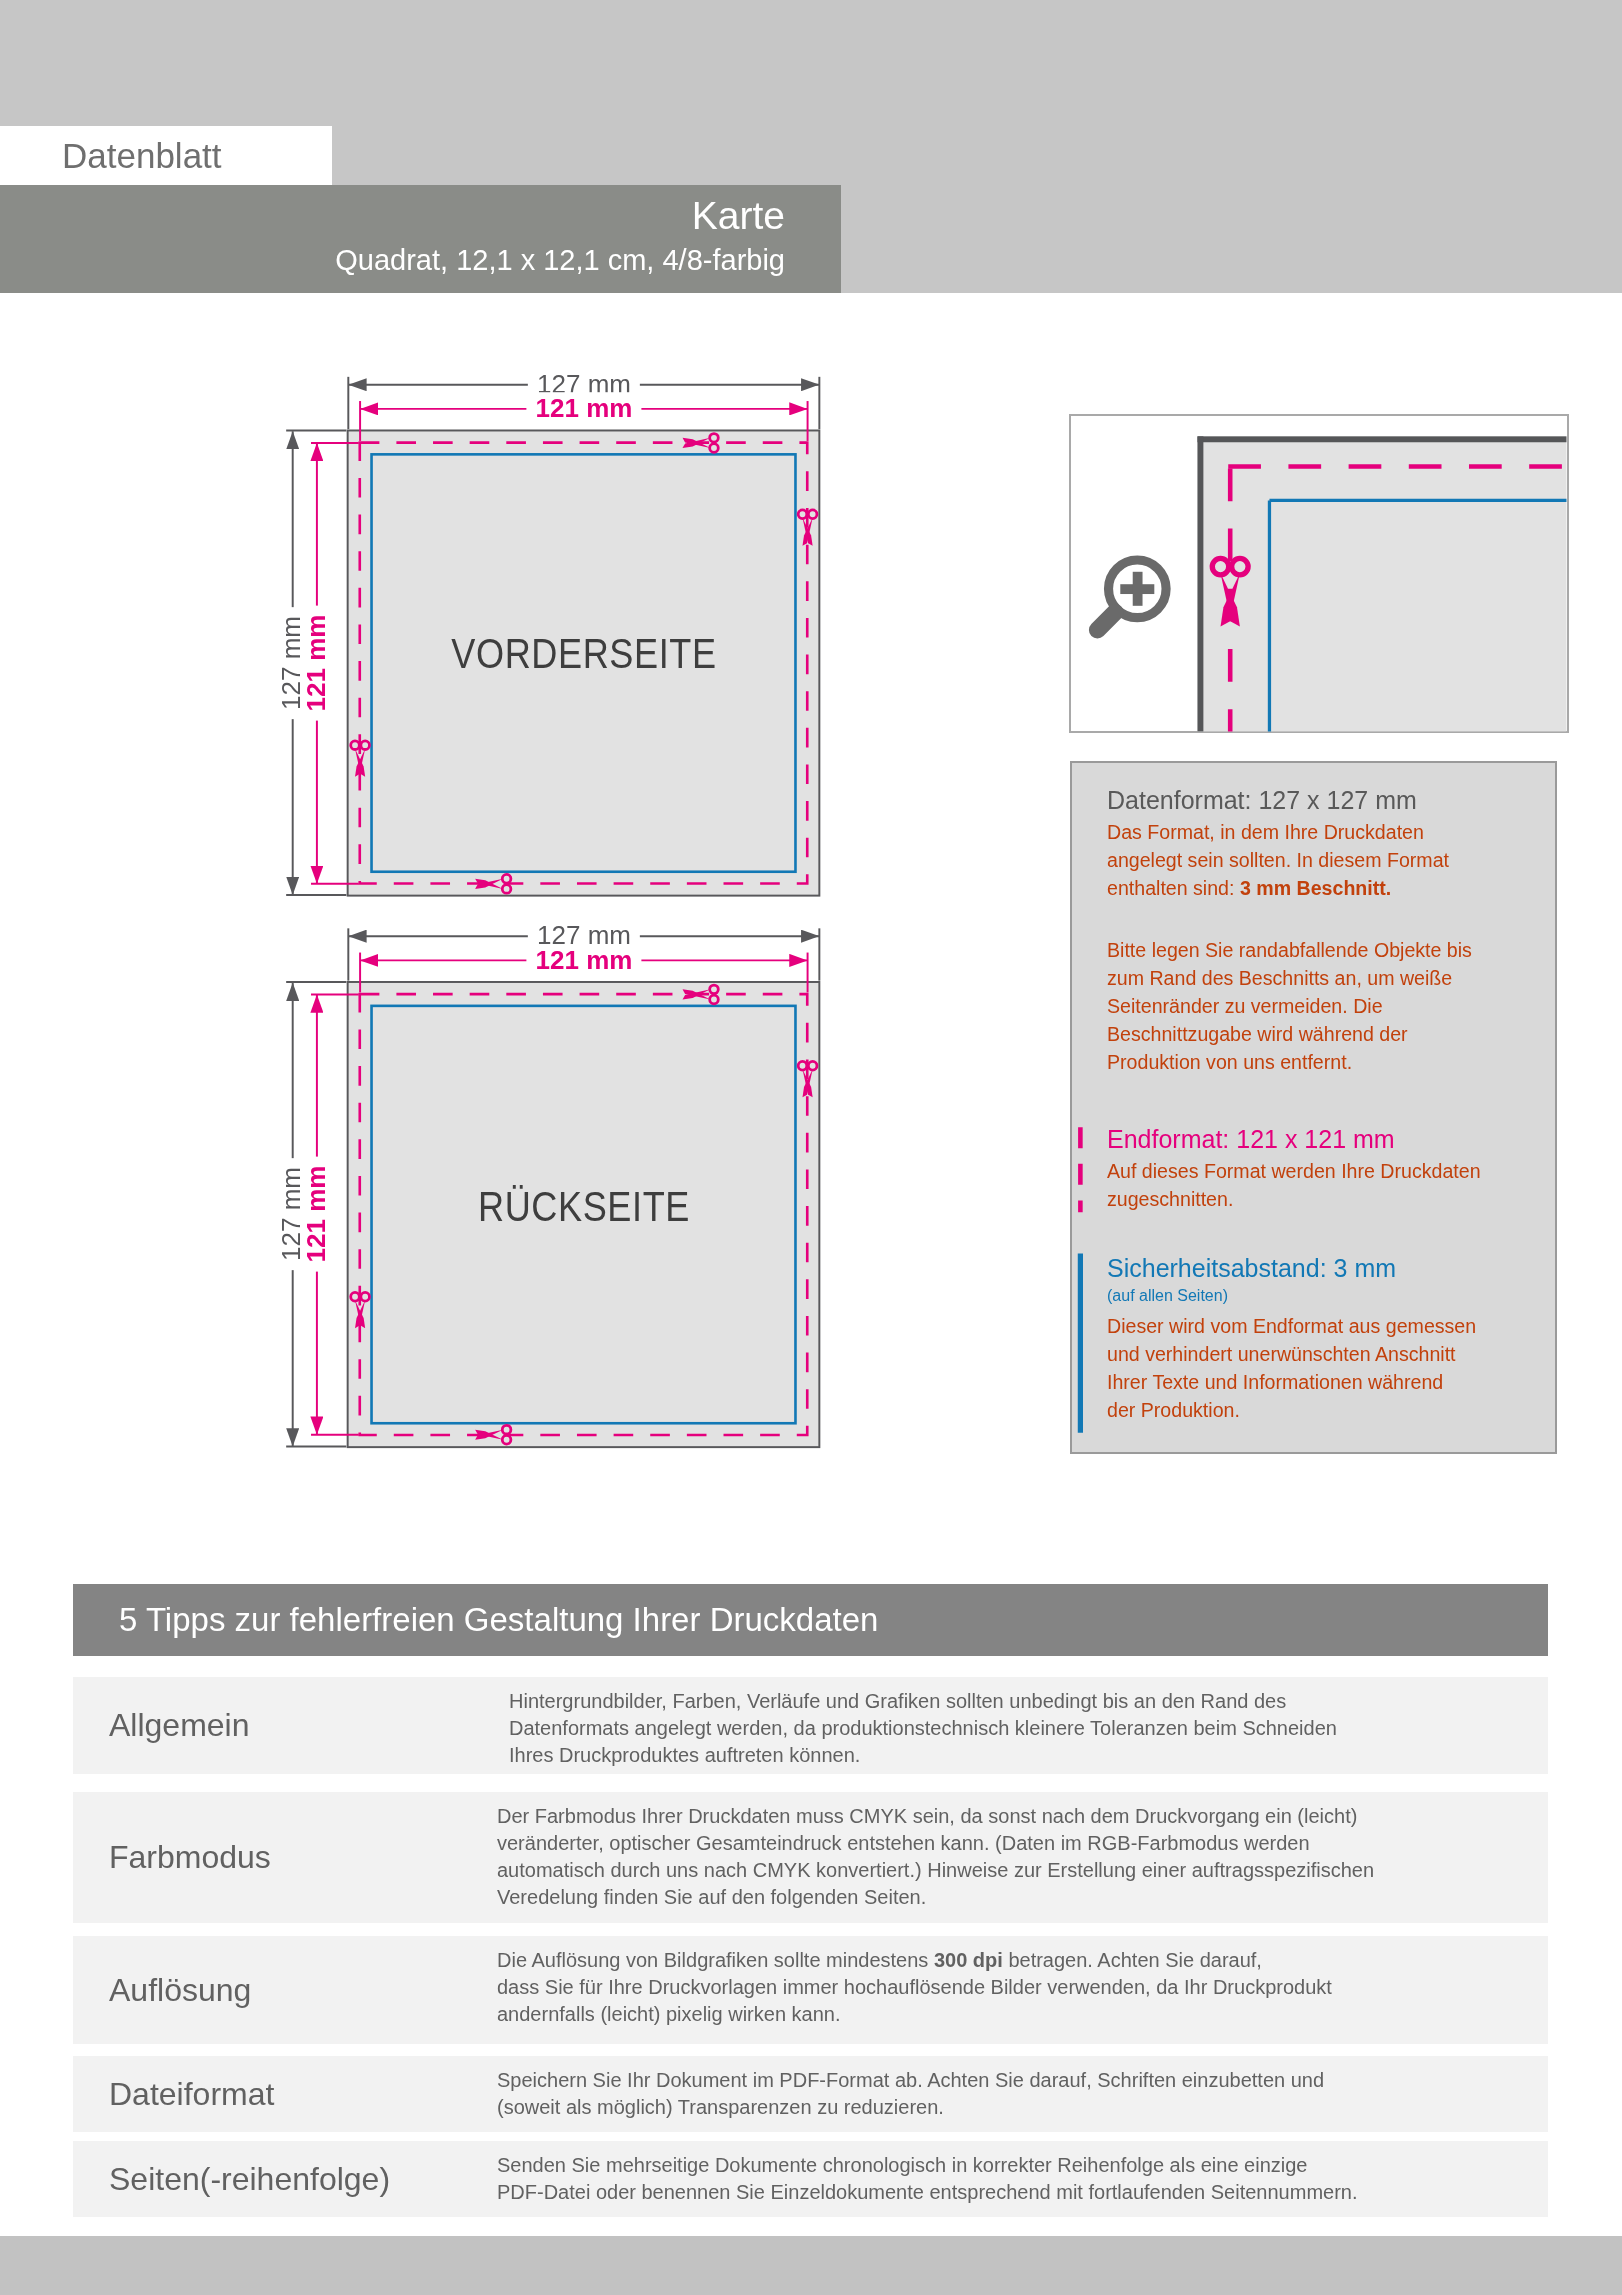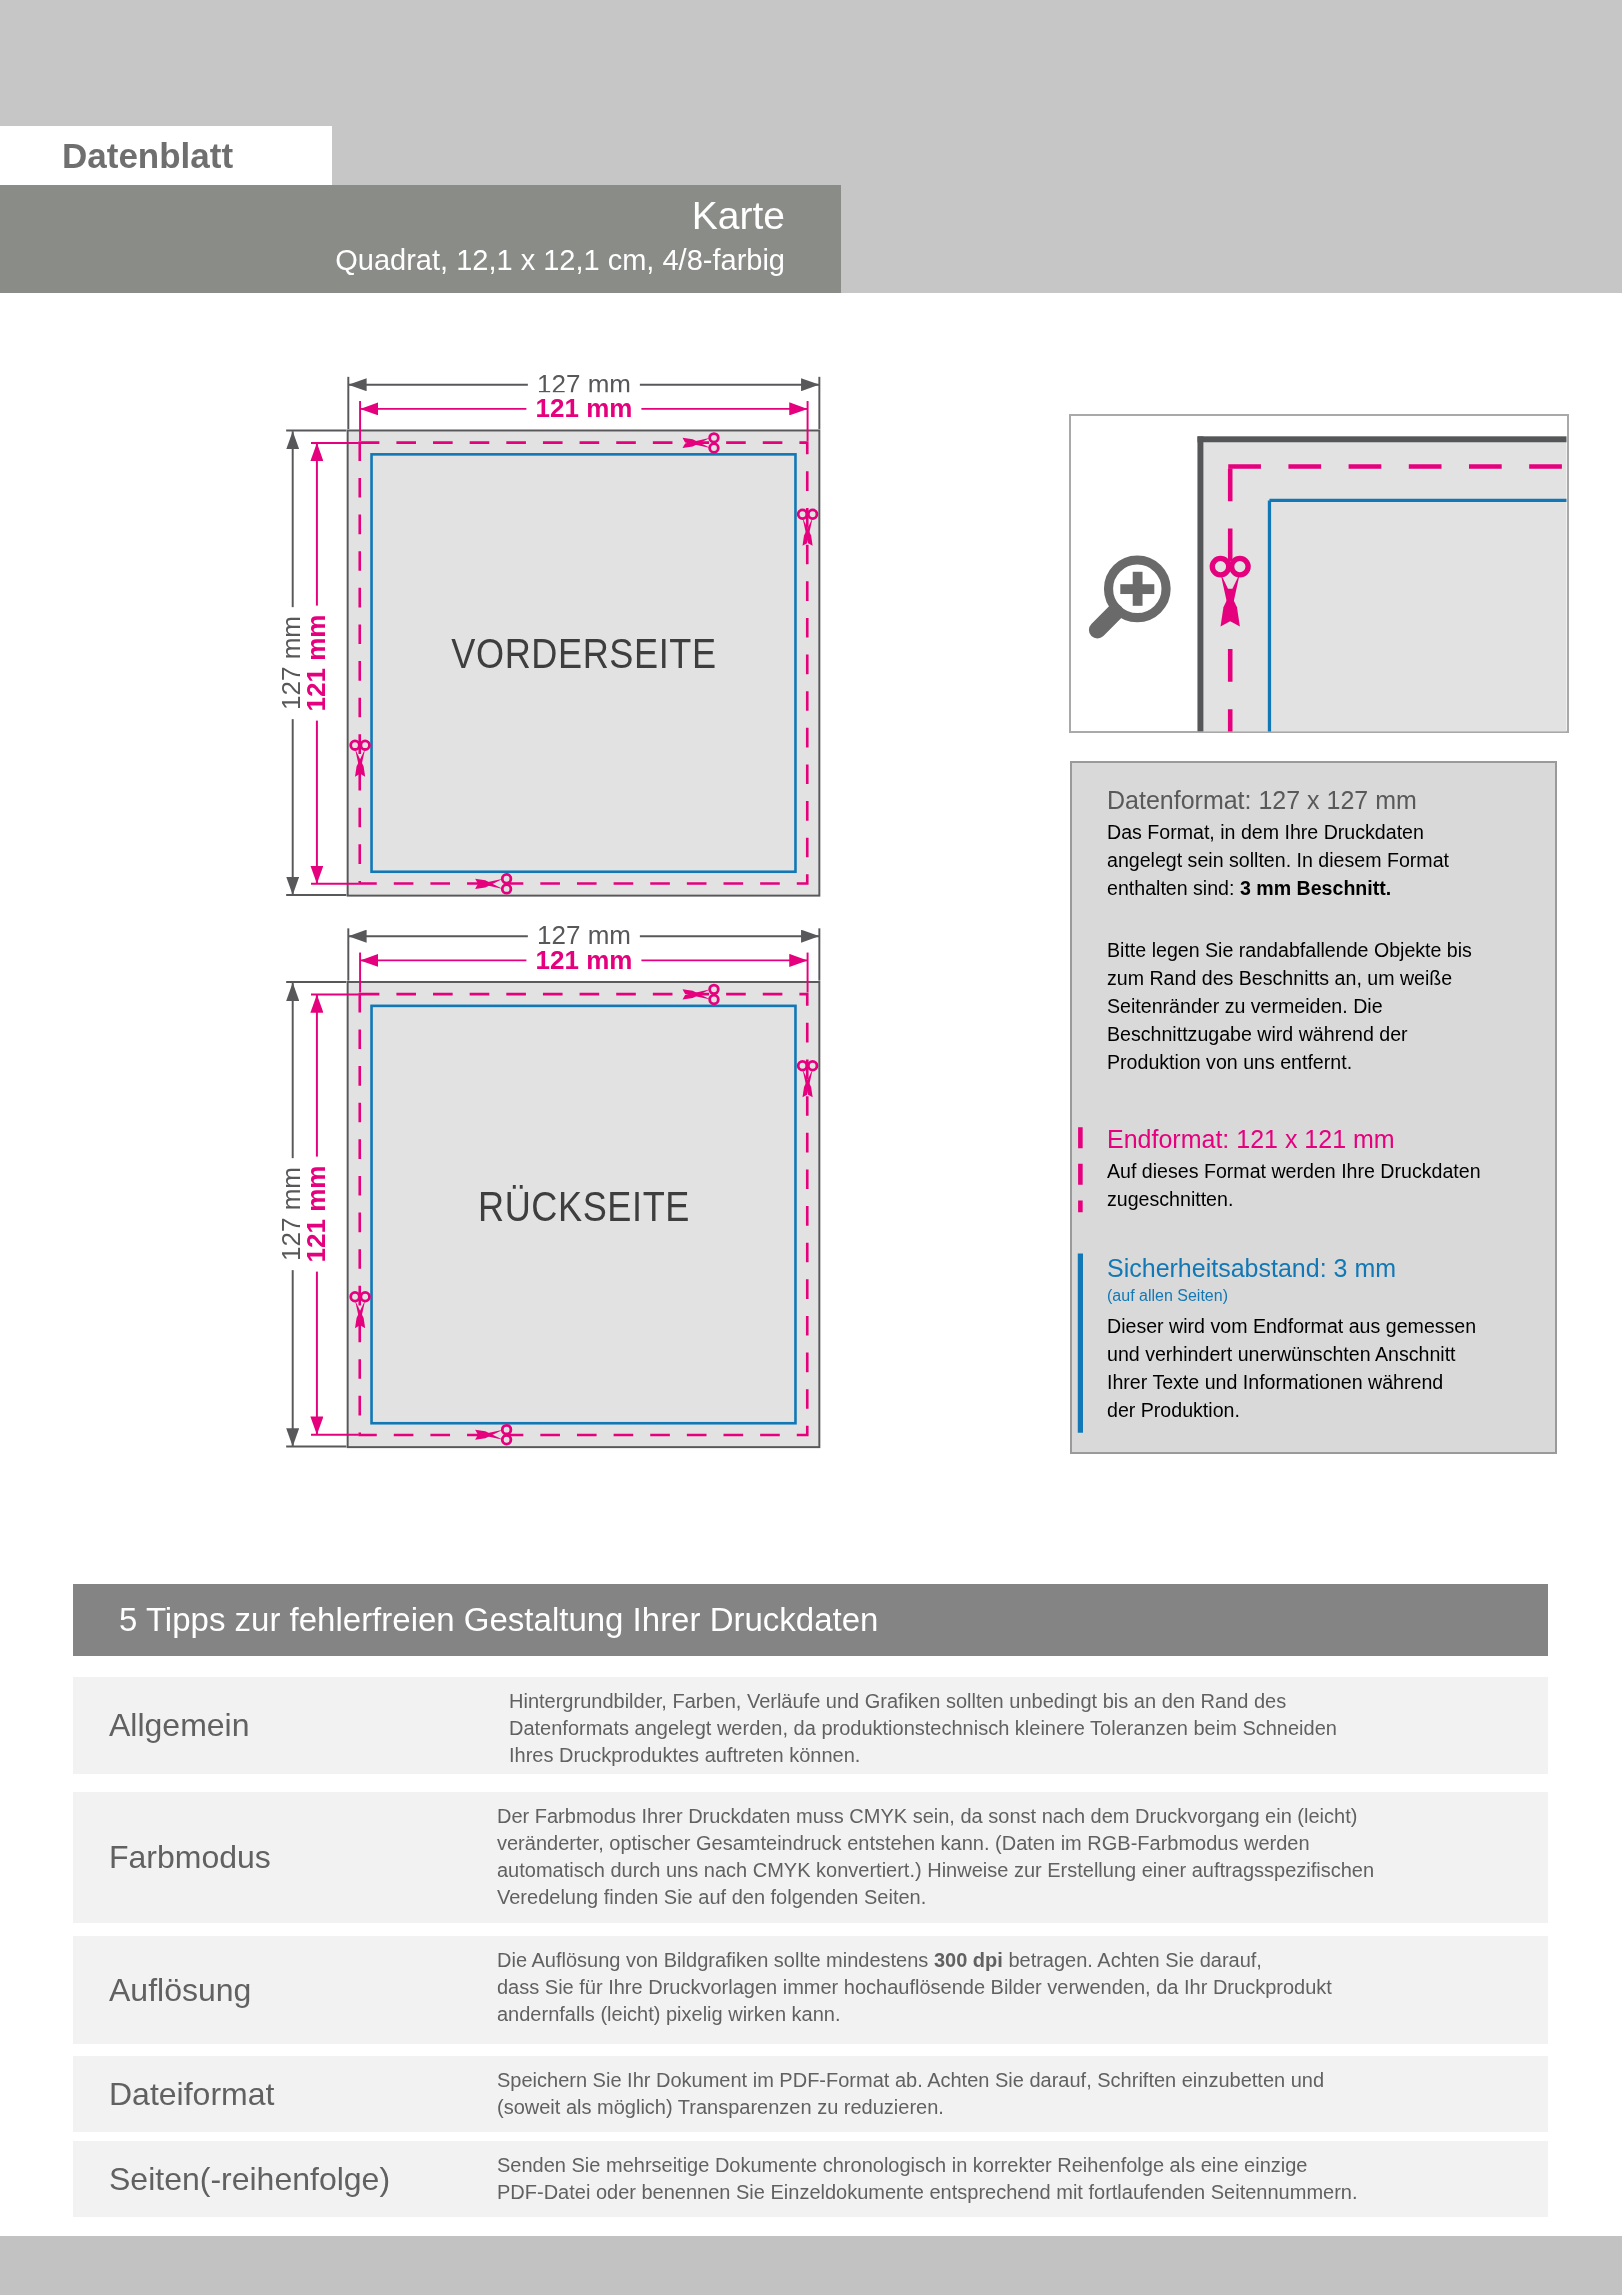--- a/index.html
+++ b/index.html
@@ -3,37 +3,37 @@
 <meta charset="utf-8">
 <title>Datenblatt</title>
 <style>
   html,body{margin:0;padding:0;background:#ffffff;}
   .page{position:relative;width:1623px;height:2295px;background:#ffffff;overflow:hidden;
         font-family:"Liberation Sans", sans-serif;color:#5c5c5c;}
   .abs{position:absolute;box-sizing:border-box;}
 
   
   .top-band{left:0;top:0;width:1623px;height:293px;background:#c6c6c6;}
-  .doc-label-box{left:0;top:126px;width:332px;height:59px;background:#ffffff;font-weight:bold;}
+  .doc-label-box{left:0;top:126px;width:332px;height:59px;background:#ffffff;}
   .doc-label-box span{display:block;padding-left:62px;line-height:59px;font-size:35px;color:#6f6f6f;}
   .title-banner{left:0;top:185px;width:841px;height:108px;background:#8a8c88;color:#ffffff;
                 text-align:right;padding:6.5px 56px 0 0;}
   .title-banner .t1{font-size:39px;line-height:48px;}
   .title-banner .t2{font-size:29px;line-height:41px;}
 
   
   .detail-box{left:1069px;top:414px;width:500px;height:319px;background:#ffffff;border:2px solid #a9a9a9;}
   .info-panel{left:1070px;top:761px;width:487px;height:693px;background:#d9d9d9;border:2.6px solid #9a9a9a;}
   .panel-sec{position:absolute;left:35px;width:419px;}
   .panel-h{font-size:25px;font-weight:normal;line-height:30px;color:#595959;}
   .panel-h.mag{color:#e5007d;}
   .panel-h.blu{color:#1278b5;}
   .panel-sub{font-size:16px;line-height:26px;color:#1278b5;}
   .ml{white-space:pre-line;}
-  .panel-b{font-size:19.6px;line-height:28px;color:#000000;margin-top:2.6px;}
+  .panel-b{font-size:19.6px;line-height:28px;color:#c2410c;margin-top:2.6px;}
 
   
   .lbl-layer{left:0;top:0;width:1623px;height:2295px;z-index:3;pointer-events:none;}
   .dim-lbl{position:absolute;transform:translate(-50%,-50%);background:#ffffff;
            padding:1.3px 9.2px;font-size:26px;white-space:nowrap;}
   .dim-lbl.g{color:#58585b;font-weight:400;}
   .dim-lbl.m{color:#e5007d;font-weight:700;}
   .dim-lbl.rot{transform:translate(-50%,-50%) rotate(-90deg);}
   .card-name{position:absolute;transform:translate(-50%,-50%) scaleX(0.84);
              font-size:43px;color:#3e3e3e;letter-spacing:0.7px;white-space:nowrap;}

